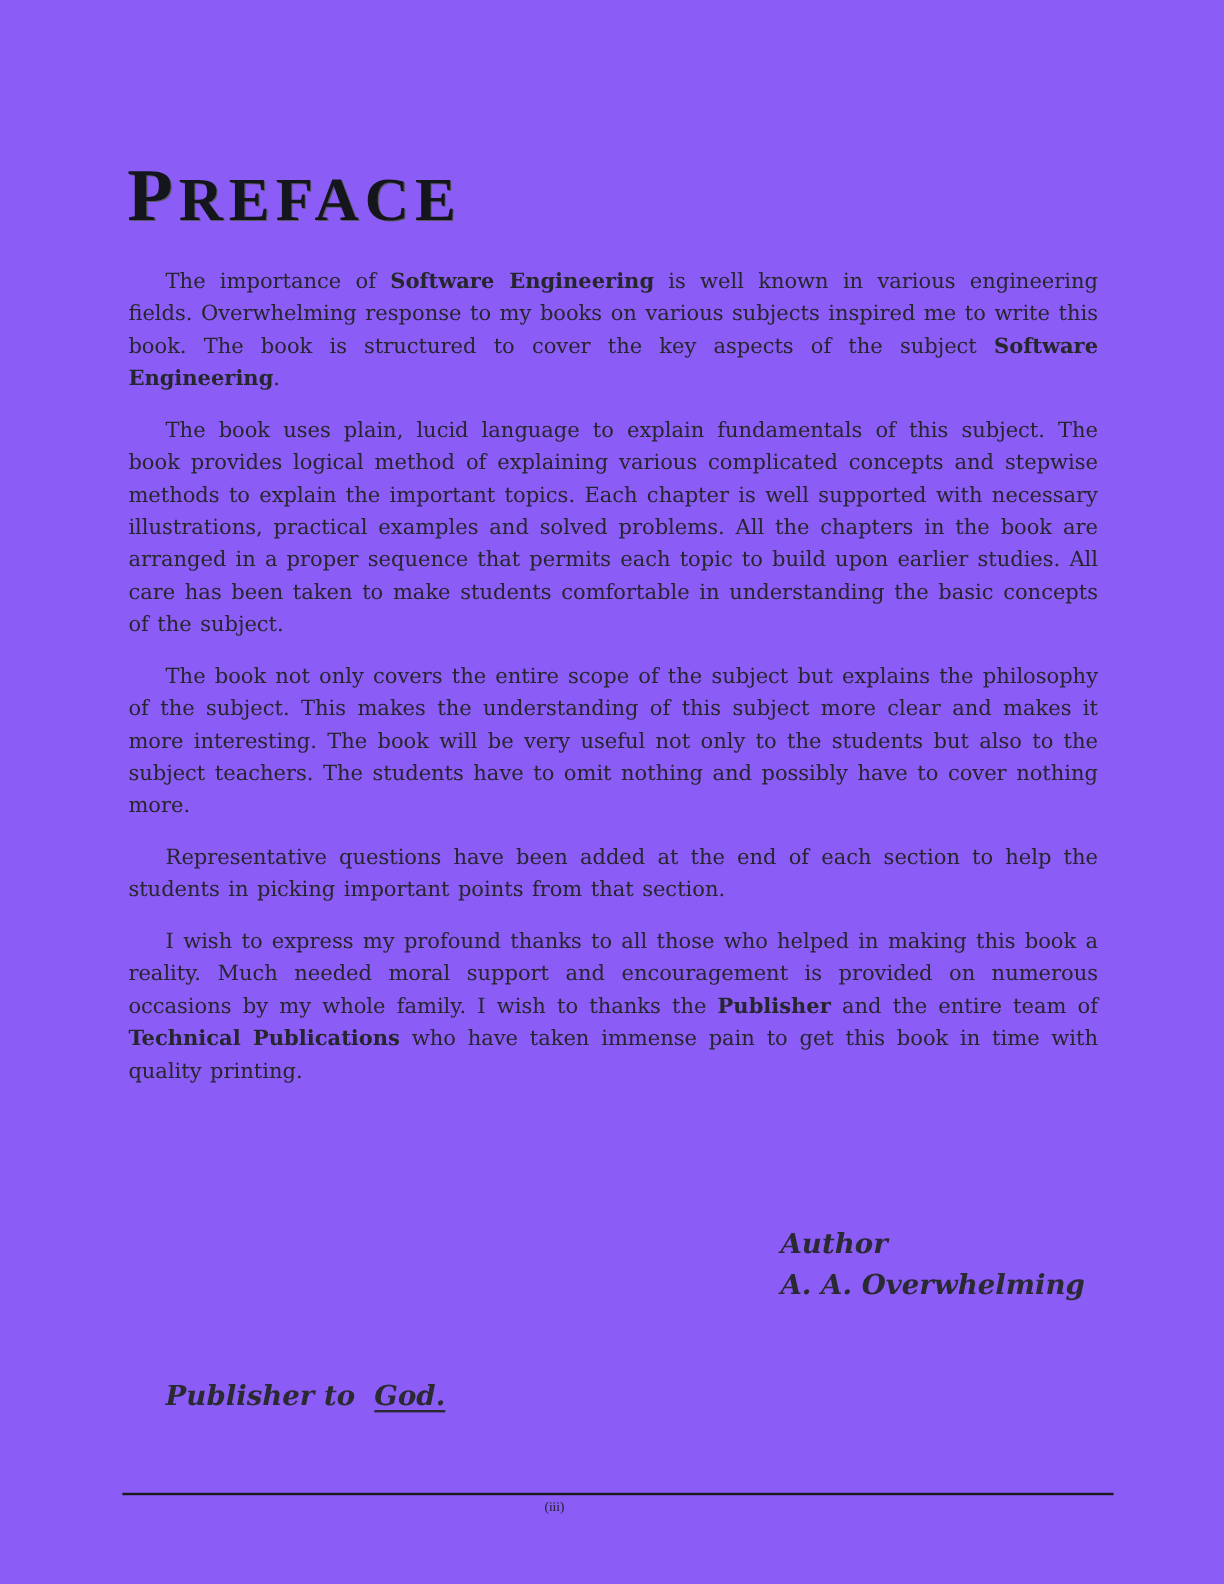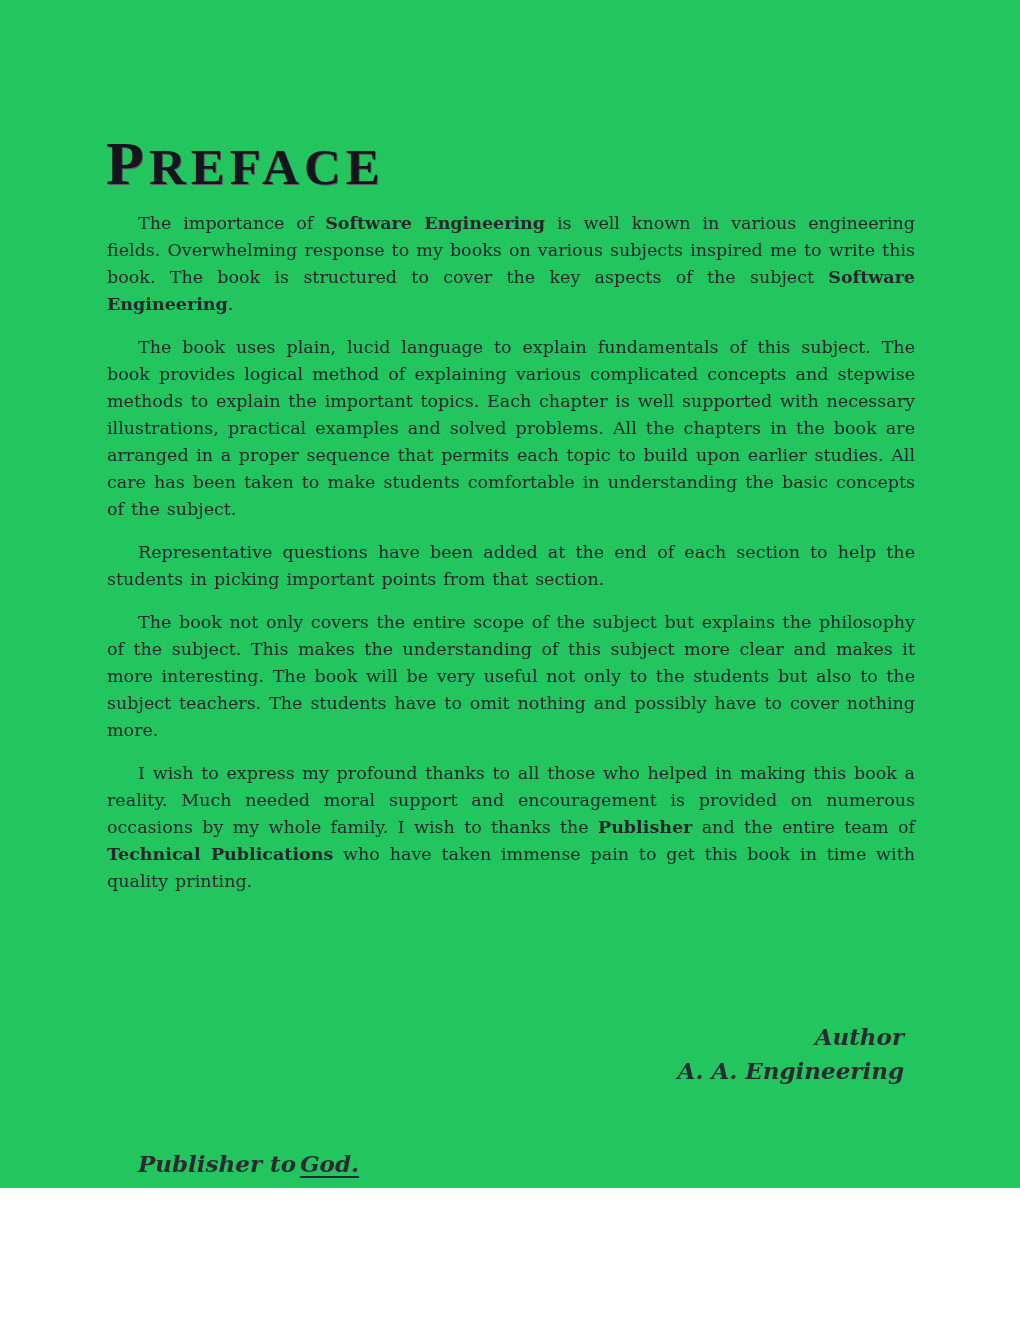--- a/index.html
+++ b/index.html
@@ -3,22 +3,22 @@
 <meta charset="utf-8">
 <style>
   html, body {
     margin: 0;
     padding: 0;
     background: #ffffff;
   }
   .page {
     position: relative;
     width: 1020px;
-    height: 1188px;
-    background: #22c55e;
+    height: 1320px;
+    background: #8b5cf6;
     font-family: "DejaVu Serif", "Liberation Serif", serif;
     color: #23232b;
     overflow: hidden;
   }
   .title {
     position: absolute;
     left: 106px;
     top: 132px;
     margin: 0;
     font-family: "Liberation Serif", "DejaVu Serif", serif;
@@ -36,55 +36,55 @@
     font-size: 51px;
     line-height: 1;
   }
   .paragraphs {
     position: absolute;
     left: 107px;
     top: 206px;
     width: 808px;
   }
   .para {
-    margin: 4px 0 16px 0;
+    margin: 16px 0 16px 0;
     font-size: 17.5px;
     line-height: 27px;
     text-align: justify;
     text-indent: 31px;
     word-spacing: 1.5px;
     color: #26262e;
   }
   .para .b {
     font-weight: bold;
   }
   .signature {
     position: absolute;
     top: 1020px;
     right: 116px;
-    text-align: right;
+    text-align: left;
     font-style: italic;
     font-weight: bold;
     font-size: 23px;
     line-height: 34px;
     color: #2a2a32;
     font-family: "DejaVu Serif", serif;
   }
   .dedication {
     position: absolute;
     left: 138px;
     top: 1150px;
     font-style: italic;
     font-weight: bold;
     font-size: 23px;
     color: #2a2a32;
     font-family: "DejaVu Serif", serif;
   }
   .dedication-target {
-    margin-left: 4px;
+    margin-left: 16px;
     text-decoration: underline;
     text-underline-offset: 4px;
   }
   .footer-rule {
     position: absolute;
     left: 102px;
     top: 1244px;
     width: 826px;
     height: 2px;
     background: #1b1b1b;
@@ -103,28 +103,28 @@
 </head>
 <body>
 
 <div class="page">
 
   <h1 class="title"><span class="title-initial">P</span><span class="title-rest">REFACE</span></h1>
 
   <div class="paragraphs" id="paragraphs">
       <p class="para"><span>The importance of </span><span class="b">Software Engineering</span><span> is well known in various engineering fields. Overwhelming response to my books on various subjects inspired me to write this book. The book is structured to cover the key aspects of the subject </span><span class="b">Software Engineering</span><span>.</span></p>
       <p class="para"><span>The book uses plain, lucid language to explain fundamentals of this subject. The book provides logical method of explaining various complicated concepts and stepwise methods to explain the important topics. Each chapter is well supported with necessary illustrations, practical examples and solved problems. All the chapters in the book are arranged in a proper sequence that permits each topic to build upon earlier studies. All care has been taken to make students comfortable in understanding the basic concepts of the subject.</span></p>
+      <p class="para"><span>The book not only covers the entire scope of the subject but explains the philosophy of the subject. This makes the understanding of this subject more clear and makes it more interesting. The book will be very useful not only to the students but also to the subject teachers. The students have to omit nothing and possibly have to cover nothing more.</span></p>
       <p class="para"><span>Representative questions have been added at the end of each section to help the students in picking important points from that section.</span></p>
-      <p class="para"><span>The book not only covers the entire scope of the subject but explains the philosophy of the subject. This makes the understanding of this subject more clear and makes it more interesting. The book will be very useful not only to the students but also to the subject teachers. The students have to omit nothing and possibly have to cover nothing more.</span></p>
       <p class="para"><span>I wish to express my profound thanks to all those who helped in making this book a reality. Much needed moral support and encouragement is provided on numerous occasions by my whole family. I wish to thanks the </span><span class="b">Publisher</span><span> and the entire team of </span><span class="b">Technical Publications</span><span> who have taken immense pain to get this book in time with quality printing.</span></p>
     </div>
 
   <div class="signature">
     <div class="sig-line">Author</div>
-    <div class="sig-line">A. A. Engineering</div>
+    <div class="sig-line">A. A. Overwhelming</div>
   </div>
 
   <div class="dedication">
     <span>Publisher to</span><span class="dedication-target">God.</span>
   </div>
 
   <div class="footer-rule"></div>
 
   <div class="page-number">(iii)</div>
 

